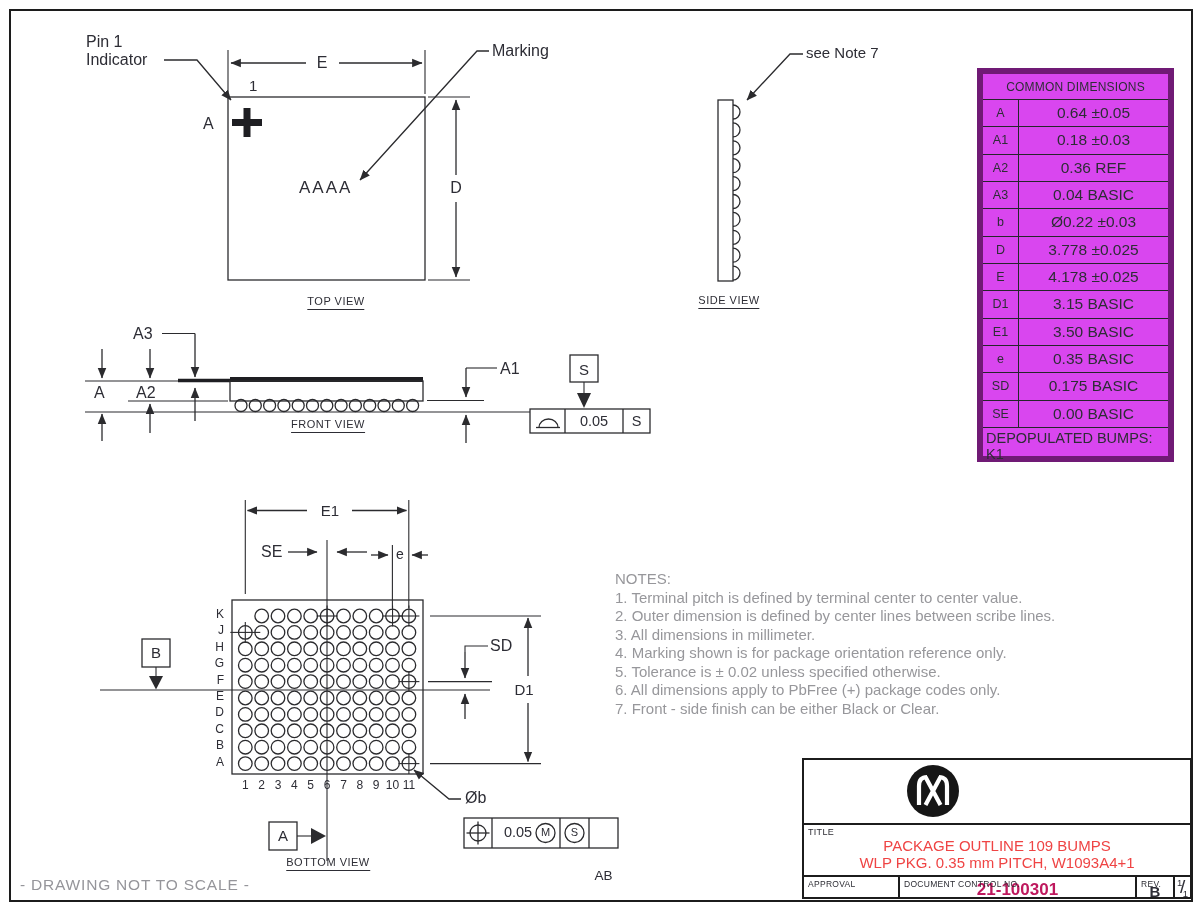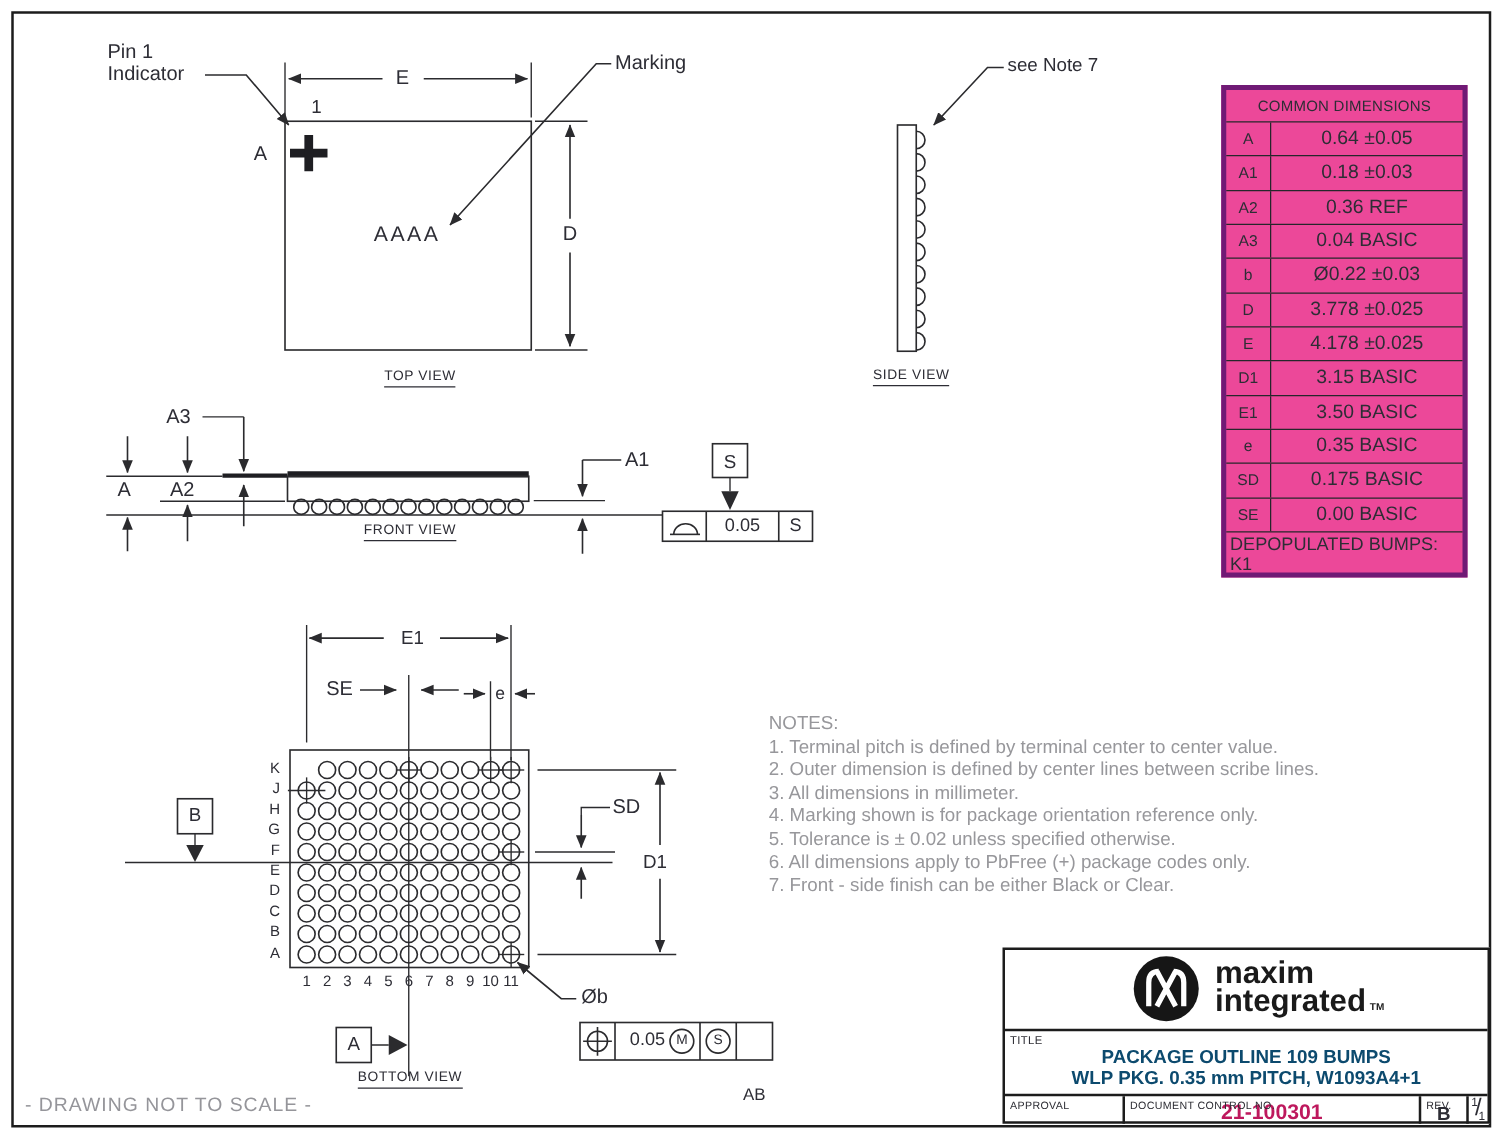--- a/index.html
+++ b/index.html
@@ -11,39 +11,39 @@
   .ln{stroke:#2b2b2e;stroke-width:1.3;fill:none;}
   .thin{stroke:#2b2b2e;stroke-width:1.1;fill:none;}
   .fillk{fill:#2b2b2e;stroke:none;}
   .ae{marker-end:url(#ah);}
   .lbl{position:absolute;font-size:16px;color:#2d2d35;white-space:nowrap;line-height:1.15;}
   .c{transform:translateX(-50%);}
   .vtitle{font-size:11px;letter-spacing:0.5px;border-bottom:1.6px solid #2d2d35;padding-bottom:1px;}
   .gray{color:#95959a;}
   
   #dimtable{position:absolute;left:977px;top:68px;width:197px;height:394px;box-sizing:border-box;
-            border:4px solid #701a75;background:#ec4899;}
+            border:6px solid #701a75;background:#d946ef;}
   #dimtable .hdr{height:26px;line-height:26px;text-align:center;font-size:12px;letter-spacing:0.2px;
                  border-bottom:1.5px solid #26262b;box-sizing:border-box;}
   .dtrow{display:flex;height:27.33px;box-sizing:border-box;border-bottom:1.5px solid #26262b;}
   .dtrow .sym{width:36px;border-right:1.5px solid #26262b;box-sizing:border-box;
               display:flex;align-items:center;justify-content:center;font-size:12.5px;}
   .dtrow .val{flex:1;display:flex;align-items:center;justify-content:center;font-size:15.5px;}
   #dtfoot{padding:2px 3px;font-size:14.5px;line-height:16px;}
   
   #notes{position:absolute;left:615px;top:570px;width:545px;font-size:15px;line-height:18.5px;color:#97979b;}
   
   #tblock{position:absolute;left:802px;top:758px;width:390px;height:141px;box-sizing:border-box;
           border:2px solid #1c1c1c;background:#fff;}
   #tb-r1{position:relative;height:63px;border-bottom:2px solid #1c1c1c;}
   #brand{position:absolute;left:168px;top:7px;font-weight:bold;font-size:25px;line-height:23px;color:#1a1a1a;}
   #brand .tm{font-size:8px;font-weight:bold;vertical-align:1px;margin-left:3px;}
   #tb-r2{position:relative;height:50px;border-bottom:2px solid #1c1c1c;}
   .tinylbl{position:absolute;top:2px;left:4px;font-size:9px;color:#2c2c33;letter-spacing:0.3px;}
-  #tb-title{padding-top:12px;text-align:center;font-size:15px;font-weight:bold;line-height:17px;color:#0c4a6e;}
+  #tb-title{padding-top:12px;text-align:center;font-size:15px;font-weight:normal;line-height:17px;color:#ef4444;}
   #tb-r3{display:flex;height:22px;}
   #tb-r3 .cell{position:relative;box-sizing:border-box;border-right:2px solid #1c1c1c;}
   #tb-approval{width:96px;}
   #tb-doc{width:237px;}
   #tb-doc .docno{text-align:center;font-size:17px;font-weight:600;margin-top:3px;color:#be185d;}
   #tb-rev{width:38px;}
   #tb-rev .rv{text-align:center;font-size:15px;font-weight:600;margin-top:6px;}
   #tb-sheet{flex:1;border-right:none !important;}
   #tb-sheet .n1{position:absolute;top:0px;left:2px;font-size:9.5px;}
   #tb-sheet .sl{position:absolute;top:-1px;left:5px;font-size:19px;}
@@ -444,24 +444,20 @@
   <div id="tblock">
     <div id="tb-r1">
       <svg width="56" height="56" style="left: 101px; top: 3px; position: absolute;">
         <circle cx="28" cy="28" r="26" fill="#161616"></circle>
         <g transform="translate(28,28)" stroke="#ffffff" stroke-width="4.2" fill="none">
           <path d="M-14,14 L-14,-5 Q-14,-14 -6,-14"></path>
           <path d="M14,14 L14,-5 Q14,-14 6,-14"></path>
           <path d="M-7.5,-14 L7.5,14 M7.5,-14 L-7.5,14"></path>
         </g>
       </svg>
-      <div id="brand">
-        <div>maxim</div>
-        <div><span>integrated</span><span class="tm">TM</span></div>
-      </div>
     </div>
     <div id="tb-r2">
       <span class="tinylbl">TITLE</span>
       <div id="tb-title">
         <div>PACKAGE OUTLINE 109 BUMPS</div>
         <div>WLP PKG. 0.35 mm PITCH, W1093A4+1</div>
       </div>
     </div>
     <div id="tb-r3">
       <div class="cell" id="tb-approval">

